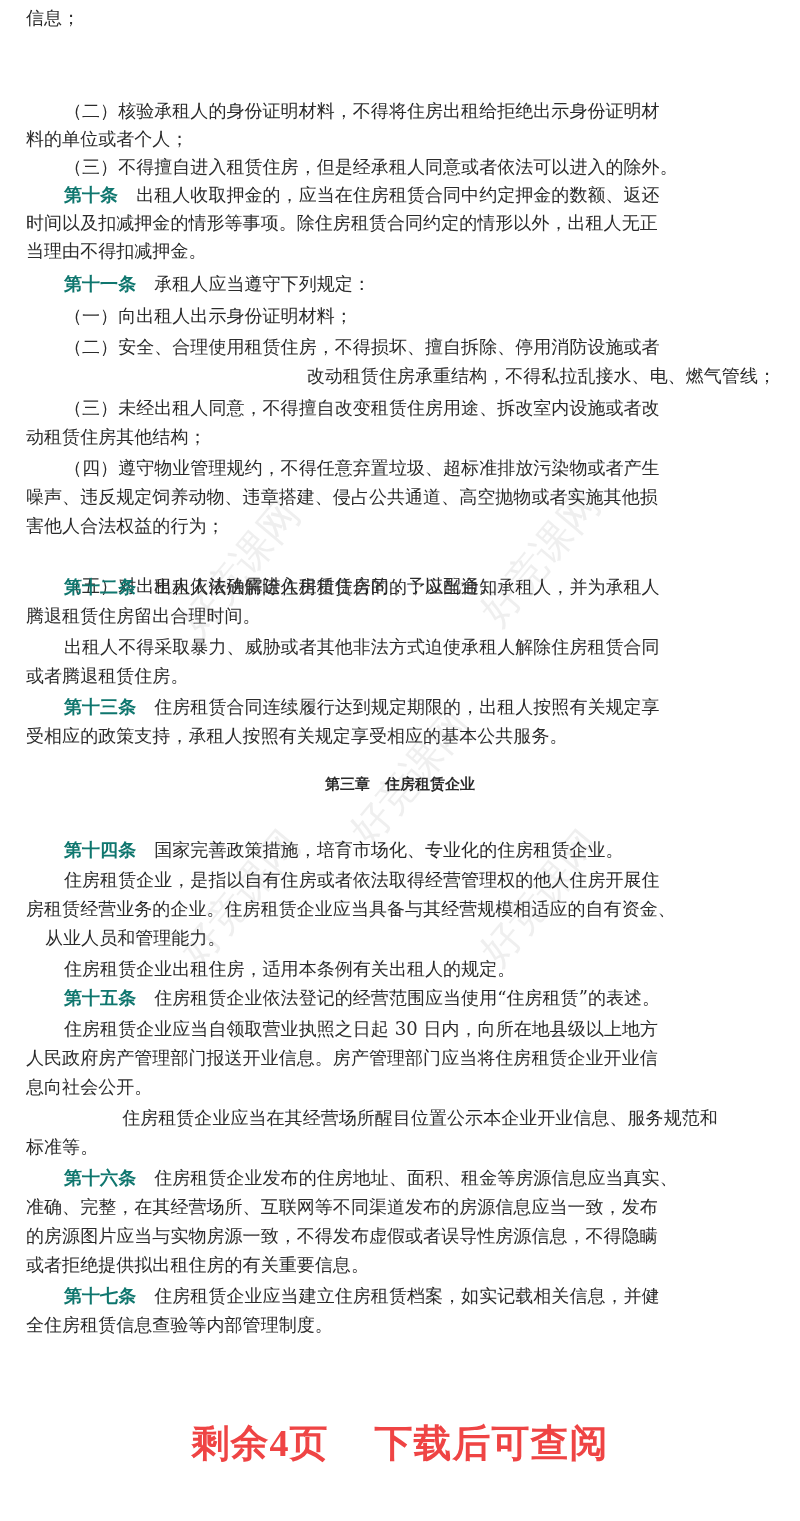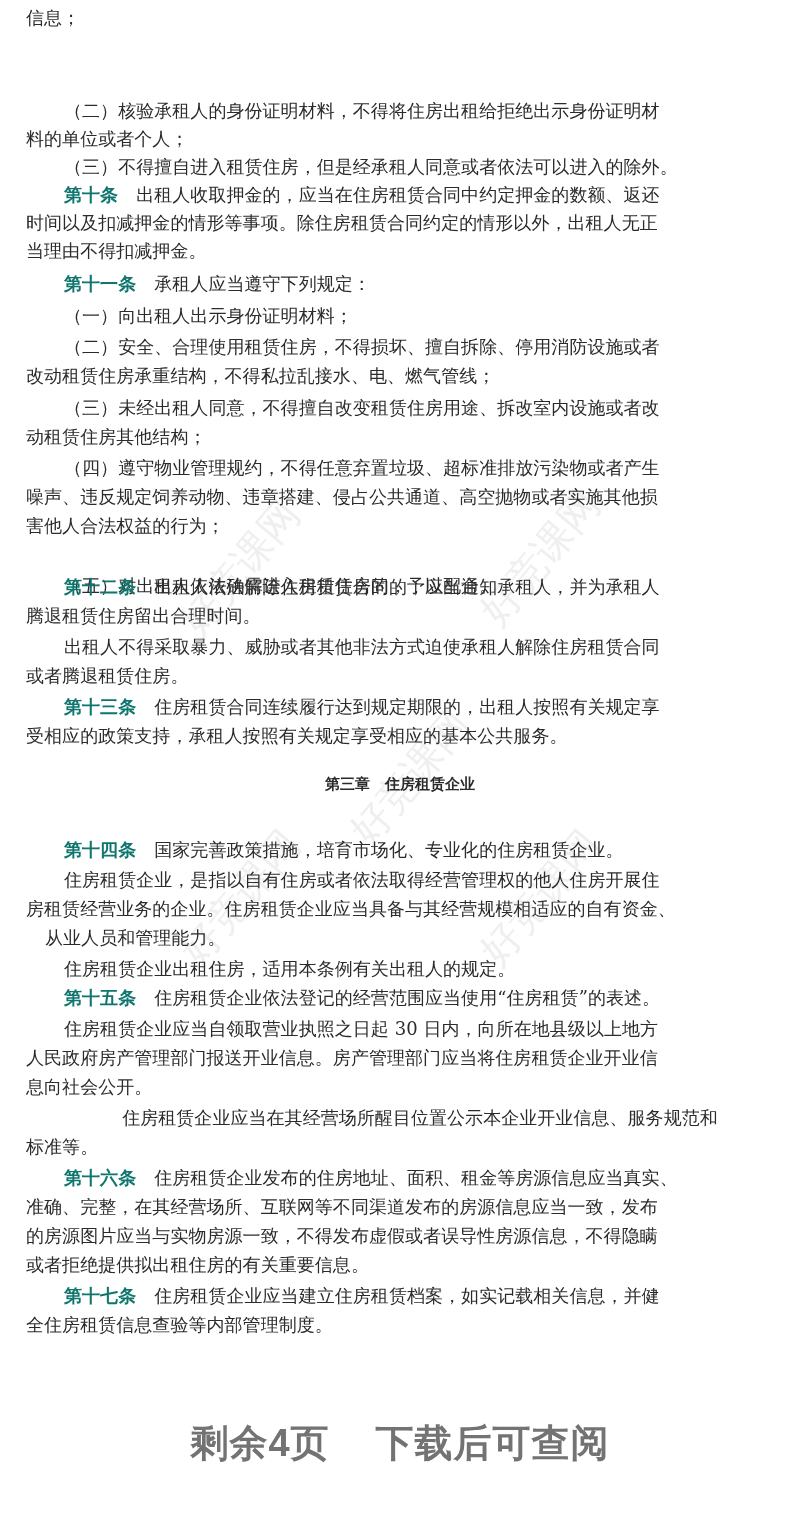--- a/index.html
+++ b/index.html
@@ -54,22 +54,22 @@
       font-family: "DejaVu Sans", "Liberation Sans", sans-serif;
     }
     .remaining {
       position: absolute;
       left: 0;
       top: 1418px;
       width: 800px;
       text-align: center;
       font-size: 38px;
       font-weight: bold;
-      color: #737373;
-      font-family: Liberation Sans, sans-serif;
+      color: #ef4444;
+      font-family: Liberation Serif, serif;
       letter-spacing: 1px;
     }
     .remaining .gap { display: inline-block; width: 46px; }
   </style>
 </head>
 <body>
 
 <div class="page">
 
   <div class="watermark" style="left:160px; top:540px;">好竞课网</div>
@@ -82,21 +82,21 @@
       <div class="line" style="top: 4px;"><span>信息；</span></div>
       <div class="line indent" style="top: 97px;"><span>（二）核验承租人的身份证明材料，不得将住房出租给拒绝出示身份证明材</span></div>
       <div class="line" style="top: 125px;"><span>料的单位或者个人；</span></div>
       <div class="line indent" style="top: 153px;"><span>（三）不得擅自进入租赁住房，但是经承租人同意或者依法可以进入的除外。</span></div>
       <div class="line indent" style="top: 181px;"><span class="bold">第十条</span><span>　出租人收取押金的，应当在住房租赁合同中约定押金的数额、返还</span></div>
       <div class="line" style="top: 209px;"><span>时间以及扣减押金的情形等事项。除住房租赁合同约定的情形以外，出租人无正</span></div>
       <div class="line" style="top: 237px;"><span>当理由不得扣减押金。</span></div>
       <div class="line indent" style="top: 270px;"><span class="bold">第十一条</span><span>　承租人应当遵守下列规定：</span></div>
       <div class="line indent" style="top: 302px;"><span>（一）向出租人出示身份证明材料；</span></div>
       <div class="line indent" style="top: 333px;"><span>（二）安全、合理使用租赁住房，不得损坏、擅自拆除、停用消防设施或者</span></div>
-      <div class="line" style="top: 362px;"><span>改动租赁住房承重结构，不得私拉乱接水、电、燃气管线；</span></div>
+      <div class="line" style="top: 362px; text-align: right;"><span>改动租赁住房承重结构，不得私拉乱接水、电、燃气管线；</span></div>
       <div class="line indent" style="top: 394px;"><span>（三）未经出租人同意，不得擅自改变租赁住房用途、拆改室内设施或者改</span></div>
       <div class="line" style="top: 423px;"><span>动租赁住房其他结构；</span></div>
       <div class="line indent" style="top: 454px;"><span>（四）遵守物业管理规约，不得任意弃置垃圾、超标准排放污染物或者产生</span></div>
       <div class="line" style="top: 483px;"><span>噪声、违反规定饲养动物、违章搭建、侵占公共通道、高空抛物或者实施其他损</span></div>
       <div class="line" style="top: 512px;"><span>害他人合法权益的行为；</span></div>
       <div class="line indent" style="top: 573px; font-family: Liberation Mono, monospace;"><span>（五）对出租人依法确需进入租赁住房的，予以配合。</span></div>
       <div class="line indent" style="top: 573px;"><span class="bold">第十二条</span><span>　出租人依法解除住房租赁合同的，应当通知承租人，并为承租人</span></div>
       <div class="line" style="top: 602px;"><span>腾退租赁住房留出合理时间。</span></div>
       <div class="line indent" style="top: 633px;"><span>出租人不得采取暴力、威胁或者其他非法方式迫使承租人解除住房租赁合同</span></div>
       <div class="line" style="top: 662px;"><span>或者腾退租赁住房。</span></div>

